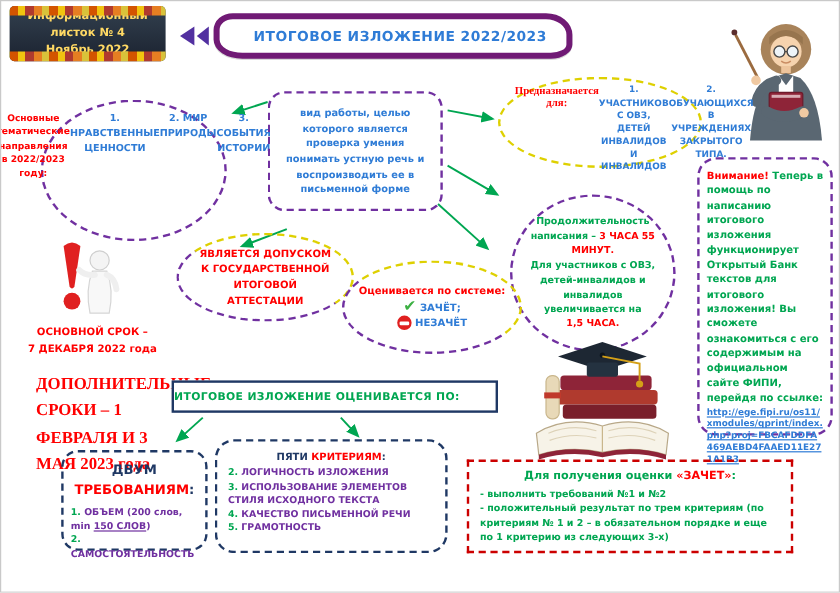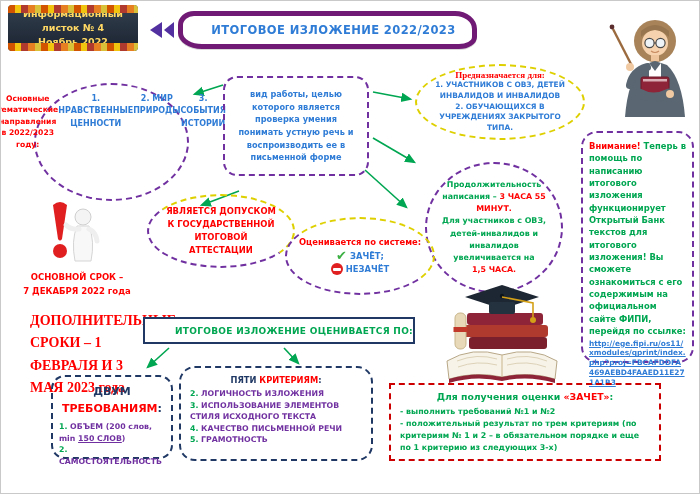--- a/index.html
+++ b/index.html
@@ -31,21 +31,21 @@
             display:flex;flex-direction:row;justify-content:center;text-align:center;padding:8px 14px;}
   .topics-oval .ttl{color:#ff0000;font-weight:bold;font-size:7.6px;line-height:1.5;}
   .topics-oval .itm{color:#2f7cd6;font-weight:bold;font-size:8px;line-height:1.55;}
 
   .definition-box{left:222px;top:75px;width:146px;height:100px;border:2px dashed #7030a0;border-radius:14px;
             display:flex;flex-direction:column;justify-content:center;text-align:center;padding:4px 9px;}
   .definition-box .hd{color:#2f7cd6;font-weight:bold;font-size:8.4px;line-height:1.55;}
   .definition-box .bd{color:#2f7cd6;font-weight:bold;font-size:8.2px;line-height:1.55;}
 
   .audience-oval{left:414px;top:63px;width:170px;height:76px;border:2px dashed #ded000;border-radius:50%;
-            display:flex;flex-direction:column;justify-content:center;text-align:center;padding:4px 12px;}
+            display:flex;flex-direction:row;justify-content:flex-start;text-align:center;padding:4px 12px;}
   .audience-oval .ttl{color:#ff0000;font-weight:bold;font-size:9px;font-family:"Liberation Serif",serif;}
   .audience-oval .itm{color:#2f7cd6;font-weight:bold;font-size:7.4px;line-height:1.45;}
 
   .duration-oval{left:424px;top:161px;width:138px;height:131px;border:2px dashed #7030a0;border-radius:50%;
             display:flex;align-items:center;justify-content:center;text-align:center;padding:8px 10px;}
   .duration-oval .txt{font-size:7.9px;font-weight:bold;line-height:1.55;}
   .grn{color:#00a651;} .rd{color:#ff0000;} .nvy{color:#1f3864;} .prp{color:#7030a0;}
 
   .attention-box{left:580px;top:130px;width:113px;height:232px;border:2px dashed #7030a0;border-radius:16px;
             padding:7px 6px 4px;font-size:8.4px;line-height:1.47;font-weight:bold;}
@@ -65,21 +65,21 @@
   .grading-oval .lbl{color:#2f7cd6;font-weight:bold;font-size:8.4px;}
   .check{color:#3cb043;font-weight:bold;font-size:13px;line-height:10px;}
   .noentry{width:12px;height:12px;background:#e02020;border-radius:50%;position:relative;display:inline-block;}
   .noentry::after{content:"";position:absolute;left:2px;right:2px;top:5px;height:2.5px;background:#fff;border-radius:1px;}
 
   .main-deadline{left:16px;top:270px;width:120px;text-align:center;color:#ff0000;font-weight:bold;
             font-size:8.5px;line-height:1.6;white-space:pre-line;}
   .extra-deadline{left:29px;top:309px;width:128px;color:#ff0000;font-weight:bold;font-size:14px;line-height:1.6;font-family:Liberation Serif, serif;}
 
   .evaluation-banner{left:142px;top:316px;width:272px;height:27px;border:2px solid #1f3864;background:#fff;
-            display:flex;align-items:center;justify-content:flex-end;}
+            display:flex;align-items:center;justify-content:flex-start;}
   .evaluation-banner span{color:#00a651;font-weight:bold;font-size:9px;letter-spacing:.3px;}
 
   .requirements-box{left:50px;top:374px;width:122px;height:84px;border:2.5px dashed #1f3864;border-radius:14px;
             padding:7px 6px 4px;font-size:7.8px;line-height:1.5;font-weight:bold;}
   .requirements-box .ttl{text-align:center;font-size:11px;margin-bottom:4px;}
   .criteria-box{left:178px;top:365px;width:194px;height:95px;border:2.5px dashed #1f3864;border-radius:16px;
             padding:6px 9px 4px;font-size:7.8px;line-height:1.48;font-weight:bold;}
   .criteria-box .ttl{text-align:center;font-size:8.3px;margin-bottom:2px;}
   .und{text-decoration:underline;}
 

